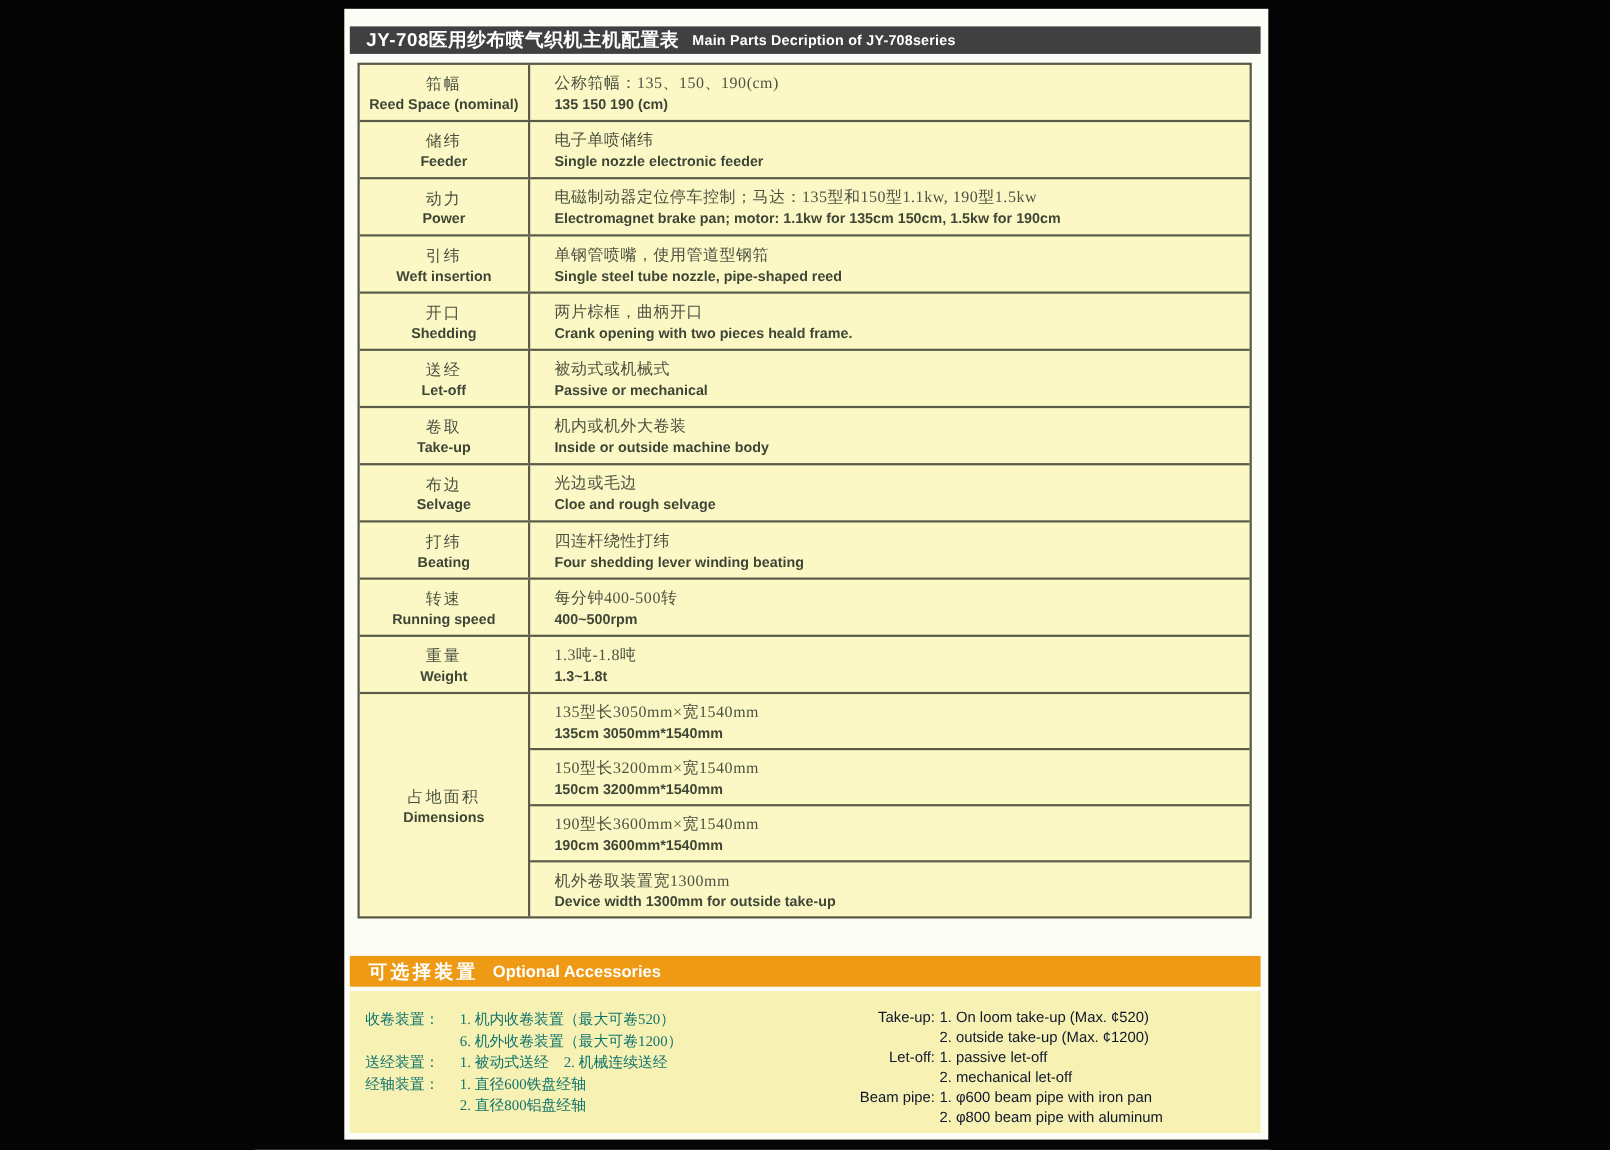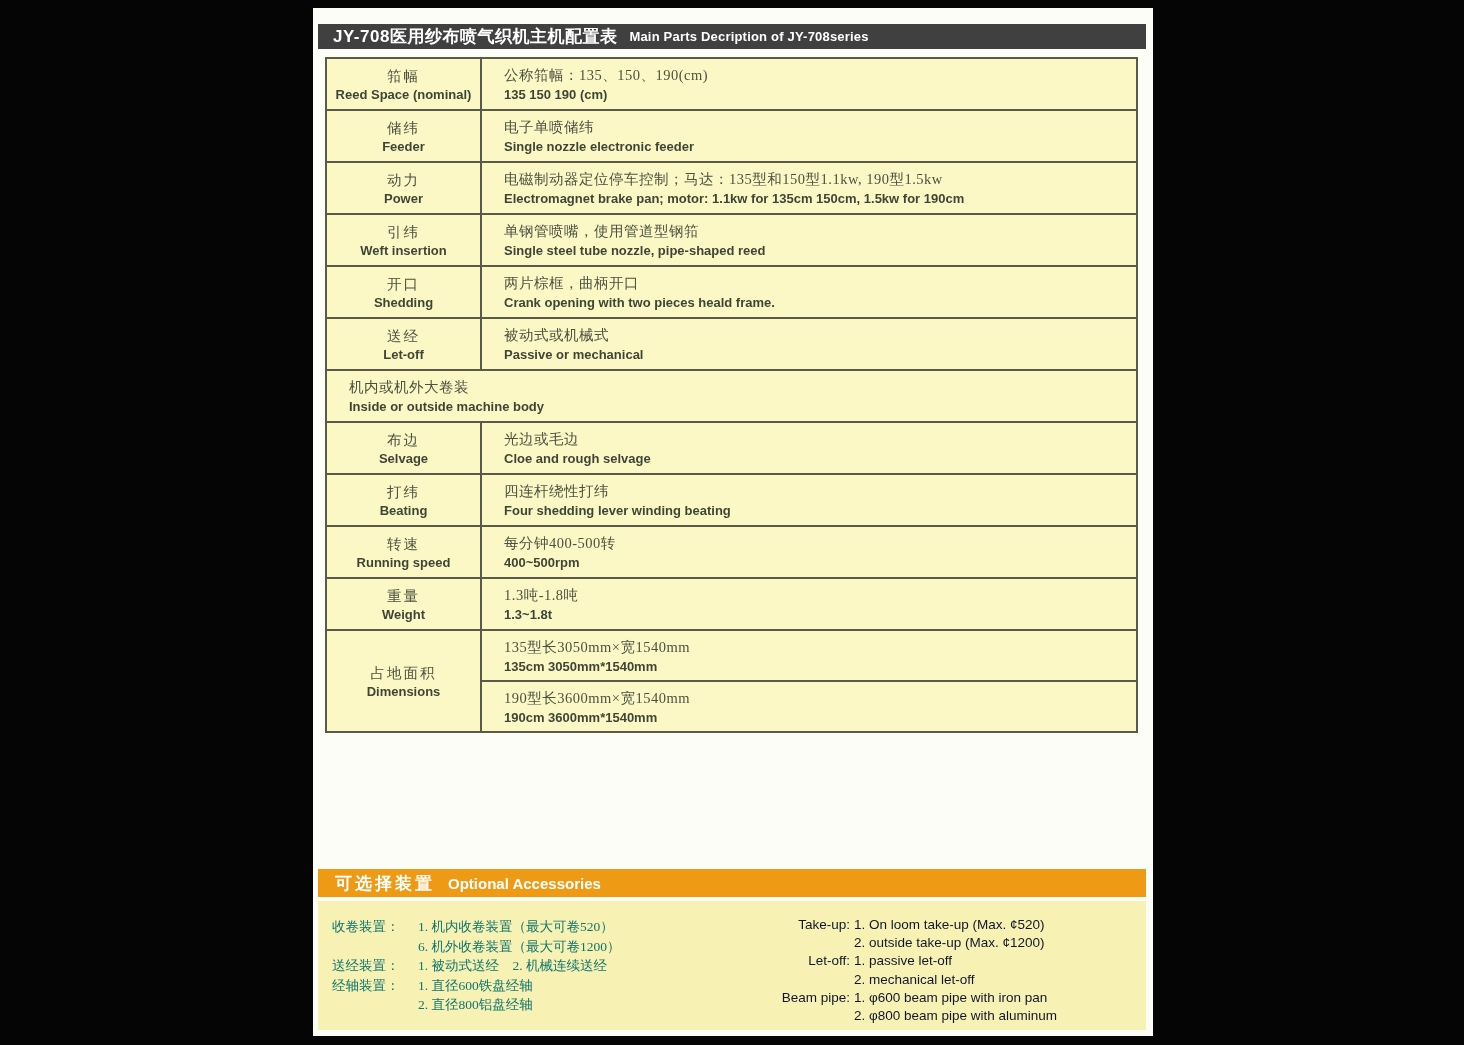--- a/index.html
+++ b/index.html
@@ -153,20 +153,24 @@
           <div class="label-cn">送经</div>
           <div class="label-en">Let-off</div>
         </div>
         <div class="cell-desc">
           <div class="cn">被动式或机械式</div>
           <div class="en">Passive or mechanical</div>
         </div>
       </div>
 
       <div class="spec-row">
+        <div class="cell-label">
+          <div class="label-cn">卷取</div>
+          <div class="label-en">Take-up</div>
+        </div>
         <div class="cell-desc">
           <div class="cn">机内或机外大卷装</div>
           <div class="en">Inside or outside machine body</div>
         </div>
       </div>
 
       <div class="spec-row">
         <div class="cell-label">
           <div class="label-cn">布边</div>
           <div class="label-en">Selvage</div>
@@ -214,22 +218,30 @@
         <div class="dims-left">
           <div class="label-cn">占地面积</div>
           <div class="label-en">Dimensions</div>
         </div>
         <div class="dims-right">
           <div class="dims-sub">
             <div class="cn">135型长3050mm×宽1540mm</div>
             <div class="en">135cm  3050mm*1540mm</div>
           </div>
           <div class="dims-sub">
+            <div class="cn">150型长3200mm×宽1540mm</div>
+            <div class="en">150cm  3200mm*1540mm</div>
+          </div>
+          <div class="dims-sub">
             <div class="cn">190型长3600mm×宽1540mm</div>
             <div class="en">190cm  3600mm*1540mm</div>
+          </div>
+          <div class="dims-sub">
+            <div class="cn">机外卷取装置宽1300mm</div>
+            <div class="en">Device width 1300mm for outside take-up</div>
           </div>
         </div>
       </div>
 
     </div>
 
     <div class="acc-bar">
       <span class="acc-title-cn">可选择装置</span>
       <span class="acc-title-en">Optional Accessories</span>
     </div>

